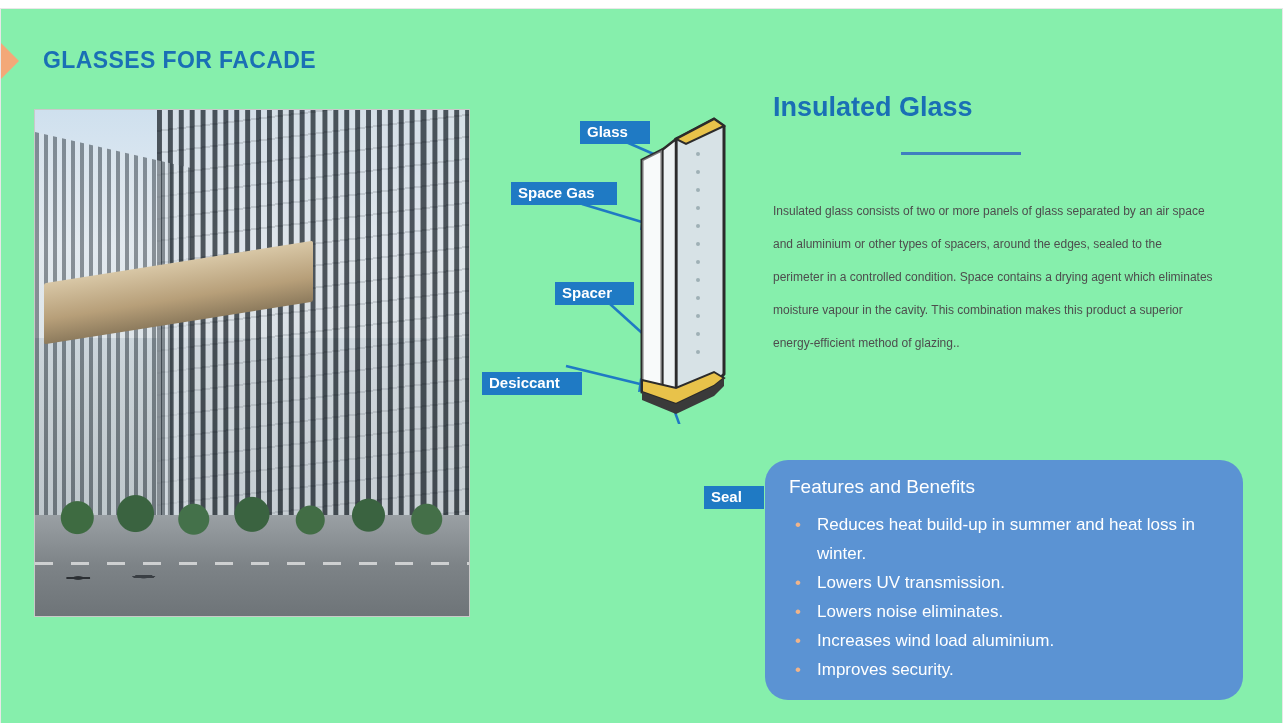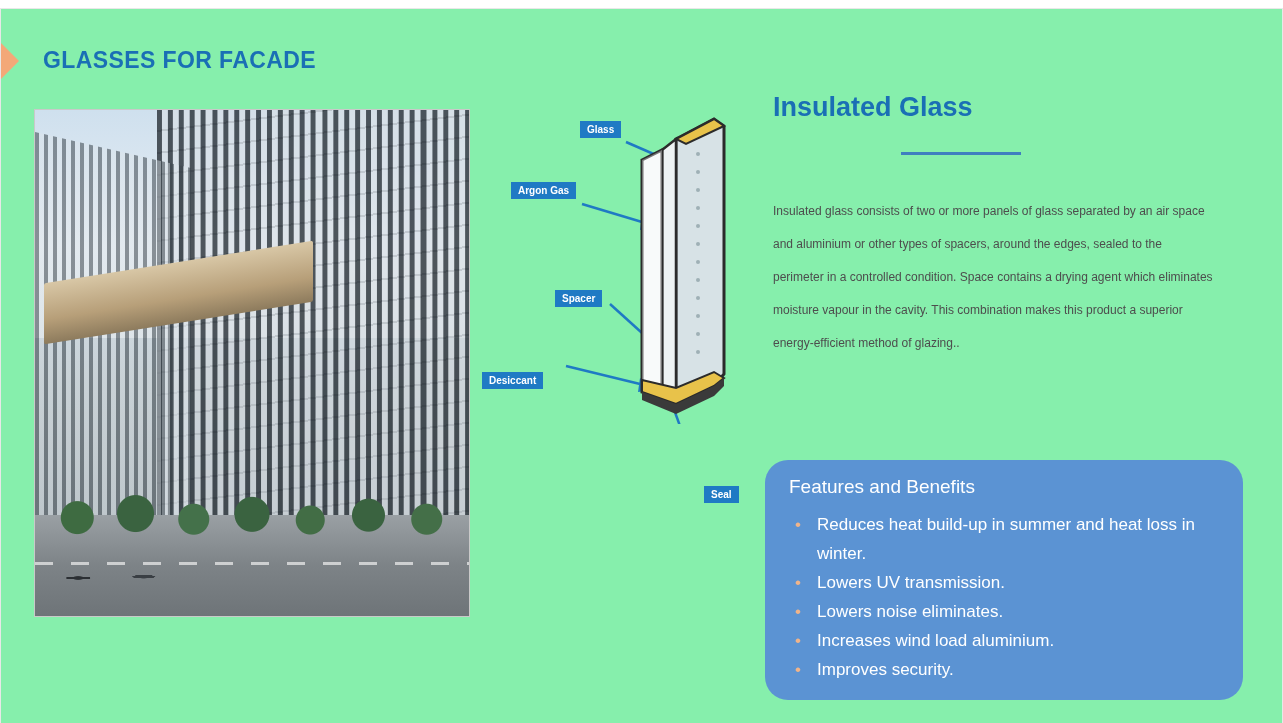--- a/index.html
+++ b/index.html
@@ -104,29 +104,29 @@
   
   #diagram {
     position: absolute;
     left: 475px; top: 95px;
     width: 290px; height: 320px;
   }
   .diag-label {
     position: absolute;
     background: #1f7ac4;
     color: #ffffff;
-    font-size: 10px;
+    font-size: 15px;
     font-weight: bold;
-    padding: 3px 7px 3px 7px;
+    padding: 3px 22px 3px 7px;
     white-space: nowrap;
     line-height: 1.1;
   }
   #lbl-glass { left: 104px; top: 17px; }
   #lbl-argon { left: 35px; top: 78px; }
-  #lbl-spacer { left: 79px; top: 178px; margin-top: 8px; }
+  #lbl-spacer { left: 79px; top: 178px; }
   #lbl-desiccant { left: 6px; top: 238px; margin-top: 30px; }
   #lbl-seal { left: 228px; top: 382px; }
 
   
   #right-title {
     position: absolute;
     left: 772px; top: 83px;
     width: 440px;
     font-size: 27px;
     font-weight: bold;
@@ -246,21 +246,21 @@
           <circle cx="222" cy="248" r="2"></circle>
       </g>
 
       <polygon points="200,35 238,15 248,22 210,40" fill="#e8c24a" stroke="#2b2b2b" stroke-width="2"></polygon>
       <polygon points="166,276 200,284 238,268 248,274 238,282 200,300 166,288" fill="#e8c24a" stroke="#2b2b2b" stroke-width="2"></polygon>
 
       <polygon points="166,288 200,300 238,282 248,274 248,282 238,292 200,310 166,296" fill="#3a3a3a"></polygon>
     </svg>
 
     <div class="diag-label" id="lbl-glass">Glass</div>
-    <div class="diag-label" id="lbl-argon">Argon Gas</div>
+    <div class="diag-label" id="lbl-argon">Space Gas</div>
     <div class="diag-label" id="lbl-spacer">Spacer</div>
     <div class="diag-label" id="lbl-desiccant">Desiccant</div>
     <div class="diag-label" id="lbl-seal">Seal</div>
   </div>
 
   <div id="right-title">Insulated  Glass</div>
   <div id="right-rule"></div>
   <div id="right-body">Insulated glass consists of two or more panels of glass separated by an air space and aluminium or other types of spacers, around the edges, sealed to the perimeter in a controlled condition. Space contains a drying agent which eliminates moisture vapour in the cavity. This combination makes this product a superior energy-efficient method of glazing..</div>
 
   <div id="features-box">

